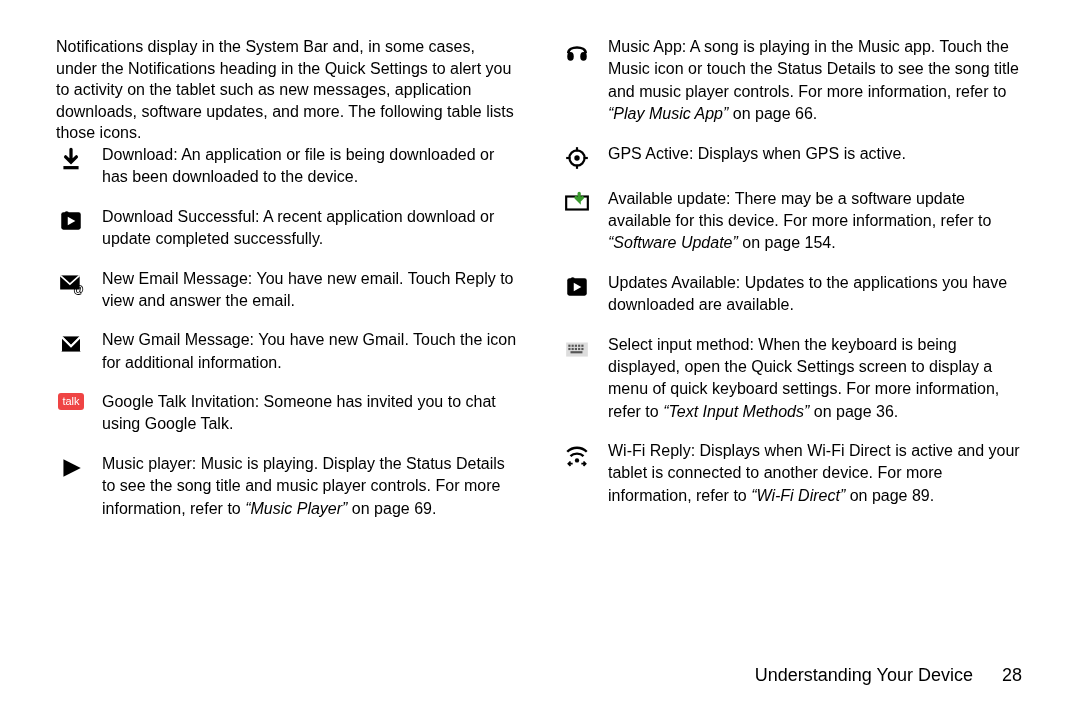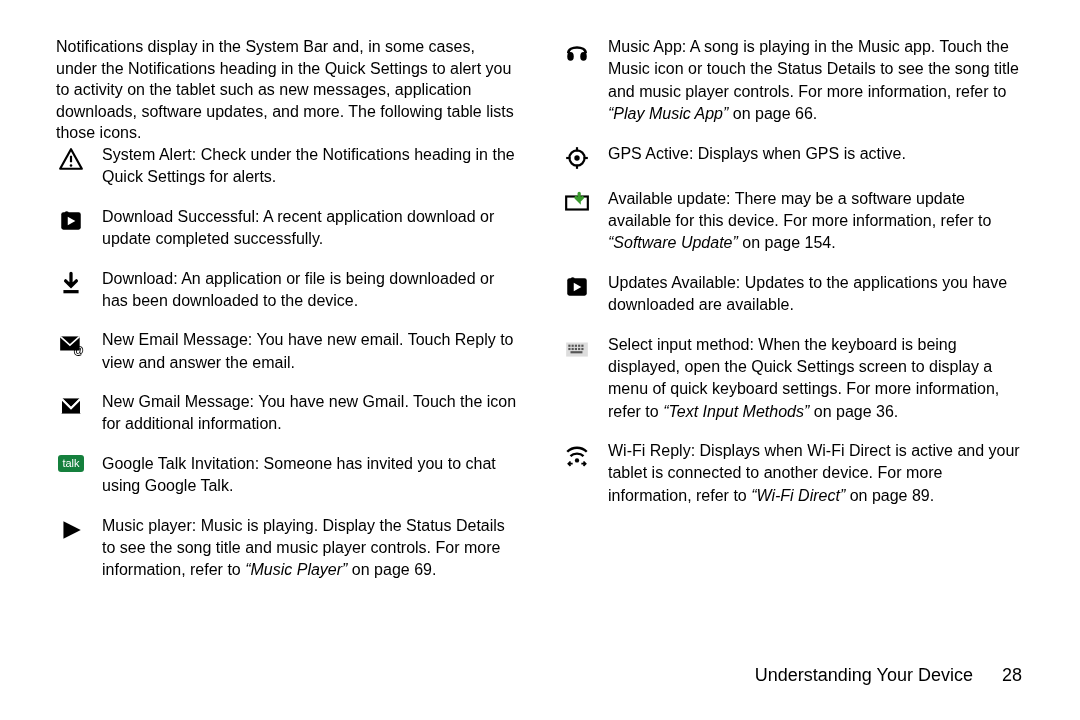--- a/index.html
+++ b/index.html
@@ -52,74 +52,62 @@
     .text-cell b { font-weight: normal; }
     .ref-italic { font-style: italic; }
     .footer {
       position: absolute;
       bottom: 34px;
       right: 58px;
       font-size: 18px;
     }
     .footer .pagenum { margin-left: 24px; }
     .talk-badge {
-      background: #15803d;
+      background: #ef4444;
       color: #fff;
       font-size: 11px;
       padding: 3px 4px;
       border-radius: 3px;
       display: inline-block;
       line-height: 1;
     }
   </style>
 </head>
 <body>
 
 <div class="columns">
 
   <div class="col">
     <p class="intro">Notifications display in the System Bar and, in some cases, under the Notifications heading in the Quick Settings to alert you to activity on the tablet such as new messages, application downloads, software updates, and more. The following table lists those icons.</p>
 
     <div class="item-list">
 
-      <div class="item">
-        <div class="icon-cell">
-          <svg viewBox="0 0 24 24">
-              <path d="M12 3 L22 21 L2 21 Z" fill="none" stroke="#000" stroke-width="2" stroke-linejoin="round"></path>
-              <line x1="12" y1="9" x2="12" y2="15" stroke="#000" stroke-width="2"></line>
-              <circle cx="12" cy="18" r="1.2" fill="#000"></circle>
-            </svg>
-        </div>
-        <div class="text-cell">
-          <b>System Alert</b><span>: Check under the Notifications heading in the Quick Settings for alerts.</span>
+
+      <div class="item">
+        <div class="icon-cell">
+          <svg viewBox="0 0 24 24">
+              <path d="M12 3 L12 14 M7 10 L12 15 L17 10" fill="none" stroke="#000" stroke-width="3" stroke-linecap="round"></path>
+              <line x1="5" y1="20" x2="19" y2="20" stroke="#000" stroke-width="3"></line>
+            </svg>
+        </div>
+        <div class="text-cell">
+          <b>Download</b><span>: An application or file is being downloaded or has been downloaded to the device.</span>
         </div>
       </div>
 
       <div class="item">
         <div class="icon-cell">
           <svg viewBox="0 0 24 24">
               <rect x="3" y="4" width="18" height="16" rx="2" fill="#000"></rect>
               <path d="M9 8 L16 12 L9 16 Z" fill="#fff"></path>
               <circle cx="8" cy="5" r="2" fill="#000"></circle>
             </svg>
         </div>
         <div class="text-cell">
           <b>Download Successful</b><span>: A recent application download or update completed successfully.</span>
-        </div>
-      </div>
-
-      <div class="item">
-        <div class="icon-cell">
-          <svg viewBox="0 0 24 24">
-              <path d="M12 3 L12 14 M7 10 L12 15 L17 10" fill="none" stroke="#000" stroke-width="3" stroke-linecap="round"></path>
-              <line x1="5" y1="20" x2="19" y2="20" stroke="#000" stroke-width="3"></line>
-            </svg>
-        </div>
-        <div class="text-cell">
-          <b>Download</b><span>: An application or file is being downloaded or has been downloaded to the device.</span>
         </div>
       </div>
 
       <div class="item">
         <div class="icon-cell">
           <svg viewBox="0 0 24 24">
               <rect x="2" y="5" width="18" height="13" fill="#000"></rect>
               <path d="M2 5 L11 13 L20 5" fill="none" stroke="#fff" stroke-width="1.5"></path>
               <text x="14" y="21" font-size="10" font-weight="bold" fill="#000">@</text>
             </svg>

